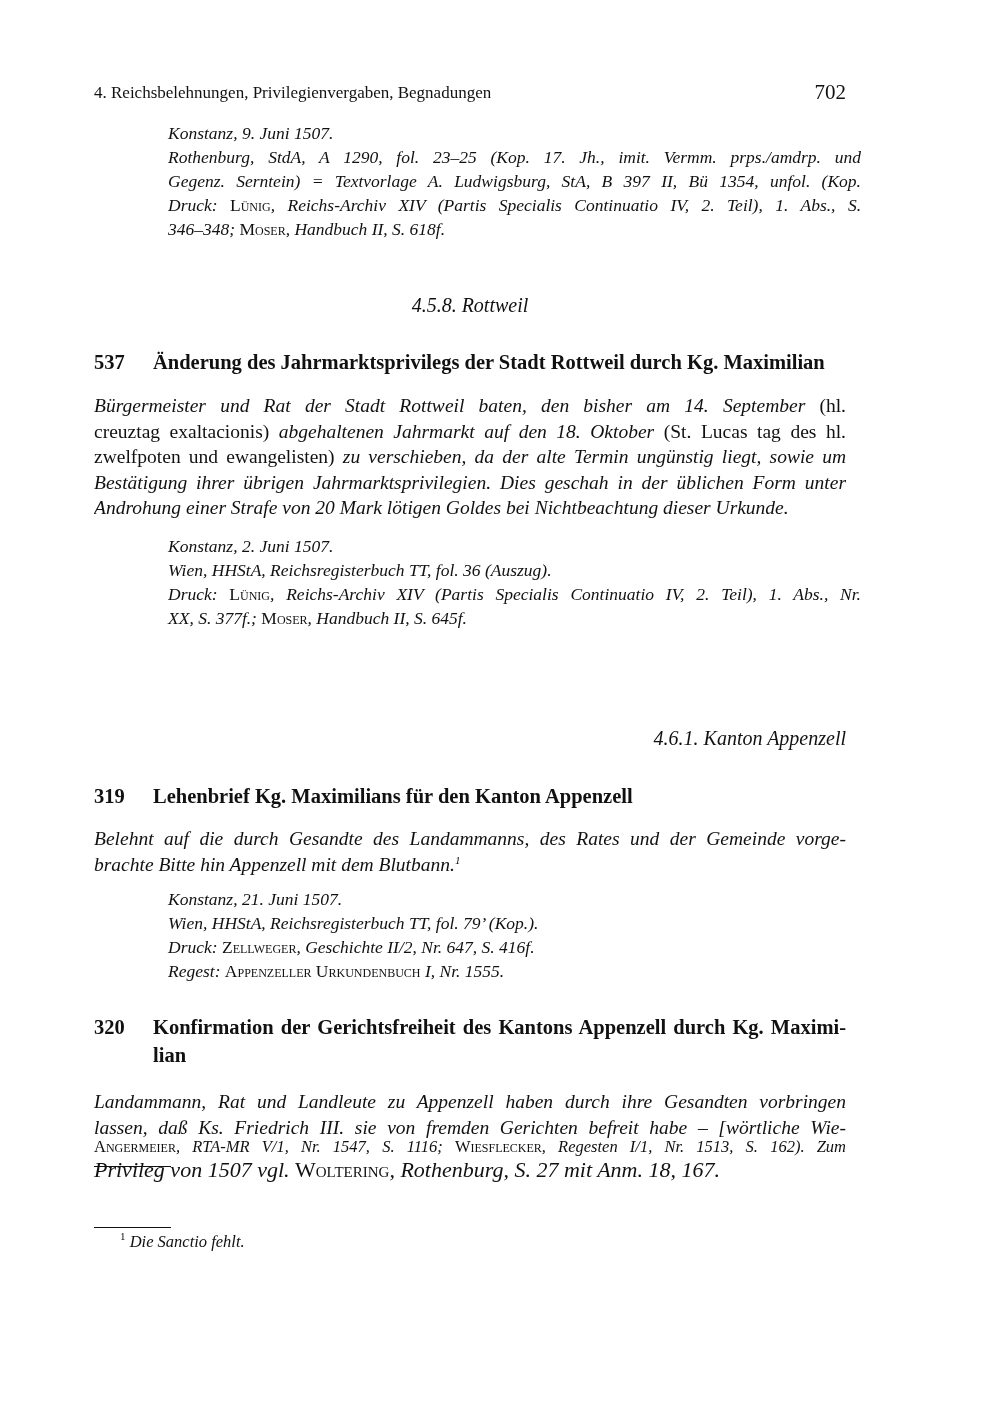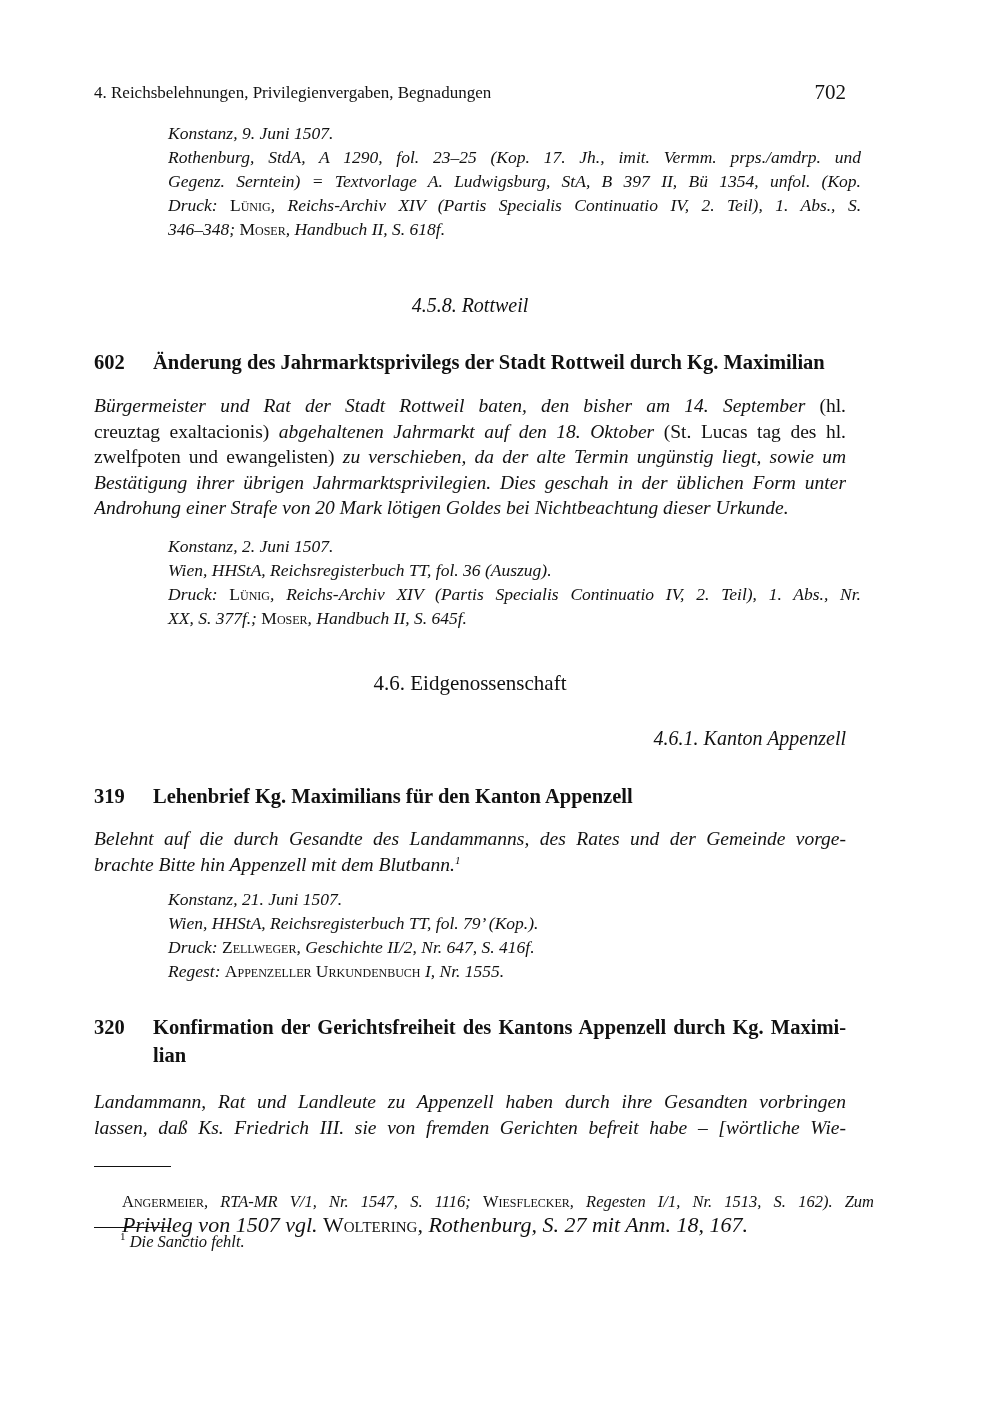--- a/index.html
+++ b/index.html
@@ -44,40 +44,39 @@
     <div class="line">Konstanz, 9. Juni 1507.</div>
     <div class="jline">Rothenburg, StdA, A 1290, fol. 23–25 (Kop. 17. Jh., imit. Vermm. prps./amdrp. und</div>
     <div class="jline">Gegenz. Serntein) = Textvorlage A. Ludwigsburg, StA, B 397 II, Bü 1354, unfol. (Kop.</div>
     <div class="jline"><span>Druck:</span> <span class="sc">Lünig</span><span>, Reichs-Archiv XIV (Partis Specialis Continuatio IV, 2. Teil), 1. Abs., S.</span></div>
     <div class="line"><span>346–348;</span> <span class="sc">Moser</span><span>, Handbuch II, S. 618f.</span></div>
   </div>
 
   <div class="section-title i" style="top:294px;">4.5.8. Rottweil</div>
 
   <div class="reg-head" style="top:348px; height:28px;">
-    <span class="reg-num">602</span>
+    <span class="reg-num">537</span>
     <span class="reg-title">Änderung des Jahrmarktsprivilegs der Stadt Rottweil durch Kg. Maximilian</span>
   </div>
 
   <div class="block" style="top:393px;" id="summary318">
       <div class="jline"><span class="i">Bürgermeister und Rat der Stadt Rottweil baten, den bisher am 14. September</span><span> (hl.</span></div>
       <div class="jline"><span>creuztag exaltacionis) </span><span class="i">abgehaltenen Jahrmarkt auf den 18. Oktober</span><span> (St. Lucas tag des hl.</span></div>
       <div class="jline"><span>zwelfpoten und ewangelisten) </span><span class="i">zu verschieben, da der alte Termin ungünstig liegt, sowie um</span></div>
       <div class="jline"><span class="i">Bestätigung ihrer übrigen Jahrmarktsprivilegien. Dies geschah in der üblichen Form unter</span></div>
       <div class="jline last"><span class="i">Androhung einer Strafe von 20 Mark lötigen Goldes bei Nichtbeachtung dieser Urkunde.</span></div>
     </div>
 
   <div class="block indent src" style="top:534px;">
     <div class="line">Konstanz, 2. Juni 1507.</div>
     <div class="line">Wien, HHStA, Reichsregisterbuch TT, fol. 36 (Auszug).</div>
     <div class="jline"><span>Druck:</span> <span class="sc">Lünig</span><span>, Reichs-Archiv XIV (Partis Specialis Continuatio IV, 2. Teil), 1. Abs., Nr.</span></div>
     <div class="line"><span>XX, S. 377f.;</span> <span class="sc">Moser</span><span>, Handbuch II, S. 645f.</span></div>
   </div>
 
-  <div class="section-title" style="top:671px; font-size:21px;">4.6. Eidgenossenschaft</div>
 
   <div class="section-title i" style="top:727px;text-align:right;">4.6.1. Kanton Appenzell</div>
 
   <div class="reg-head" style="top:782px; height:28px;">
     <span class="reg-num">319</span>
     <span class="reg-title">Lehenbrief Kg. Maximilians für den Kanton Appenzell</span>
   </div>
 
   <div class="block i" style="top:826px;">
     <div class="jline">Belehnt auf die durch Gesandte des Landammanns, des Rates und der Gemeinde vorge-</div>
@@ -98,21 +97,21 @@
       <span style="display:block;">lian</span>
     </span>
   </div>
 
   <div class="block i" style="top:1089px;">
     <div class="jline">Landammann, Rat und Landleute zu Appenzell haben durch ihre Gesandten vorbringen</div>
     <div class="jline">lassen, daß Ks. Friedrich III. sie von fremden Gerichten befreit habe – [wörtliche Wie-</div>
   </div>
 
   <div class="fn-rule" style="top:1166px;"></div>
-  <div class="block footnote i" style="top:1190px;margin-left:28px;">
+  <div class="block footnote i" style="top:1135px;">
     <div class="jline" style="font-size:16.5px; height:23px; line-height:23px;"><span class="sc">Angermeier</span><span>, RTA-MR V/1, Nr. 1547, S. 1116;</span> <span class="sc">Wiesflecker</span><span>, Regesten I/1, Nr. 1513, S. 162). Zum</span></div>
     <div class="line" style="font-size:22px; height:23px; line-height:23px;"><span>Privileg von 1507 vgl.</span> <span class="sc">Woltering</span><span>, Rothenburg, S. 27 mit Anm. 18, 167.</span></div>
   </div>
 
   <div class="fn-rule" style="top:1227px;"></div>
   <div class="block footnote" style="top:1230px; left:120px;">
     <sup>1</sup>
     <span class="i">Die Sanctio fehlt.</span>
   </div>
 

